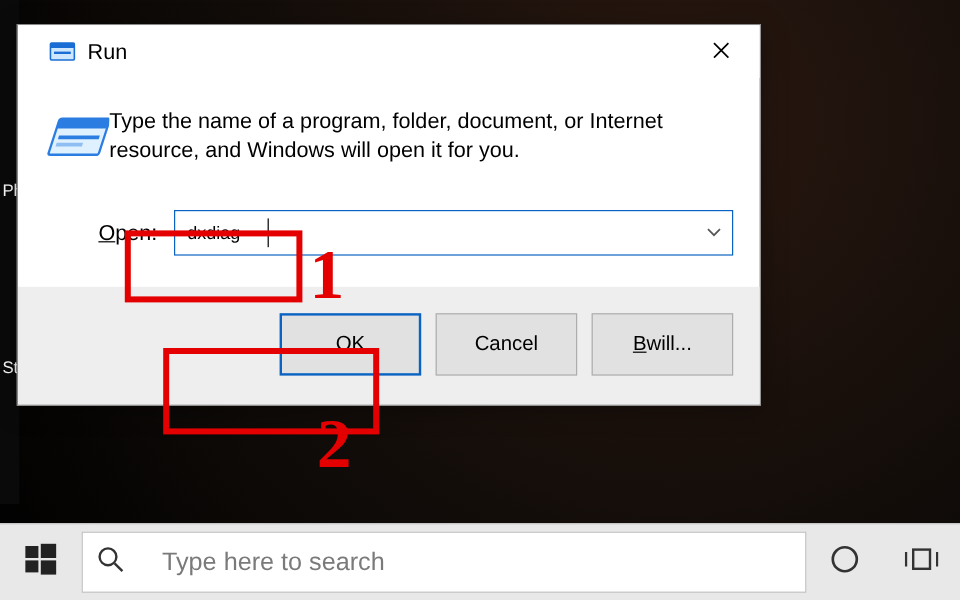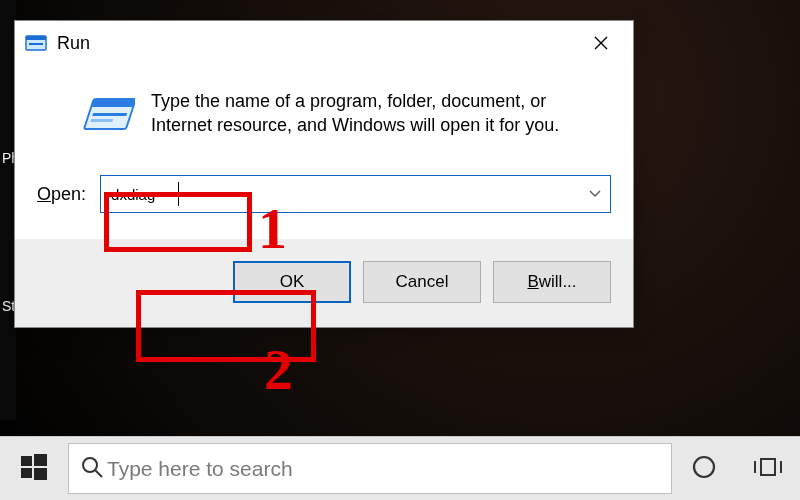--- a/index.html
+++ b/index.html
@@ -32,21 +32,21 @@
     left: 14px; top: 20px;
     width: 620px;
     background: #fff;
     border: 1px solid #888;
     box-shadow: 0 4px 20px rgba(0,0,0,0.35);
   }
   .titlebar {
     height: 44px;
     display: flex;
     align-items: center;
-    padding: 0 6px 0 10px;
+    padding: 0 6px 0 26px;
     background: #fff;
   }
   .titlebar .icon {
     width: 22px; height: 22px; margin-right: 10px;
     display: inline-flex; align-items: center; justify-content: center;
   }
   .titlebar .title {
     font-size: 18px;
     color: #000;
     flex: 1;
@@ -55,37 +55,36 @@
     width: 52px; height: 36px;
     display: flex; align-items: center; justify-content: center;
     font-size: 20px; color: #000;
     background: transparent;
     cursor: pointer;
   }
 
   .body {
     padding: 24px 22px 24px 22px;
     display: flex;
-    gap: 16px;
-    margin-left: 44px;
   }
   .body .bigicon {
     width: 54px; height: 54px; flex: 0 0 auto;
   }
   .body .desc {
     font-size: 18px;
     color: #000;
     line-height: 1.35;
   }
 
   .openrow {
     display: flex; align-items: center;
     padding: 8px 22px 26px 22px;
     position: relative;
     gap: 14px;
+    margin-left: 45px;
   }
   .openlabel {
     font-size: 18px;
     color: #000;
   }
   .openlabel .u { text-decoration: underline; }
   .combo {
     flex: 1;
     position: relative;
   }
@@ -115,21 +114,21 @@
   .footer {
     background: #eeeeee;
     padding: 22px 22px 24px 22px;
     display: flex;
     justify-content: flex-end;
     gap: 12px;
     position: relative;
   }
   .btn {
     min-width: 118px;
-    height: 42px;
+    height: 52px;
     background: #e1e1e1;
     border: 1px solid #adadad;
     font-size: 17px;
     font-family: inherit;
     color: #000;
     cursor: pointer;
     display: inline-flex; align-items: center; justify-content: center;
   }
   .btn.default {
     border: 2px solid #0a63c2;
@@ -166,21 +165,21 @@
     display: flex; align-items: center; justify-content: center;
     cursor: pointer;
   }
   .searchbox {
     flex: 1;
     margin: 6px 0;
     background: #fff;
     border: 1px solid #c0c0c0;
     display: flex; align-items: center;
     padding: 0 12px;
-    gap: 4px;
+    gap: 32px;
     position: relative;
   }
   .searchbox .sicon { color: #333; }
   .searchbox .placeholder {
     color: #7a7a7a; font-size: 21px;
   }
   .tbbtn {
     width: 64px;
     display: flex; align-items: center; justify-content: center;
     cursor: pointer;

